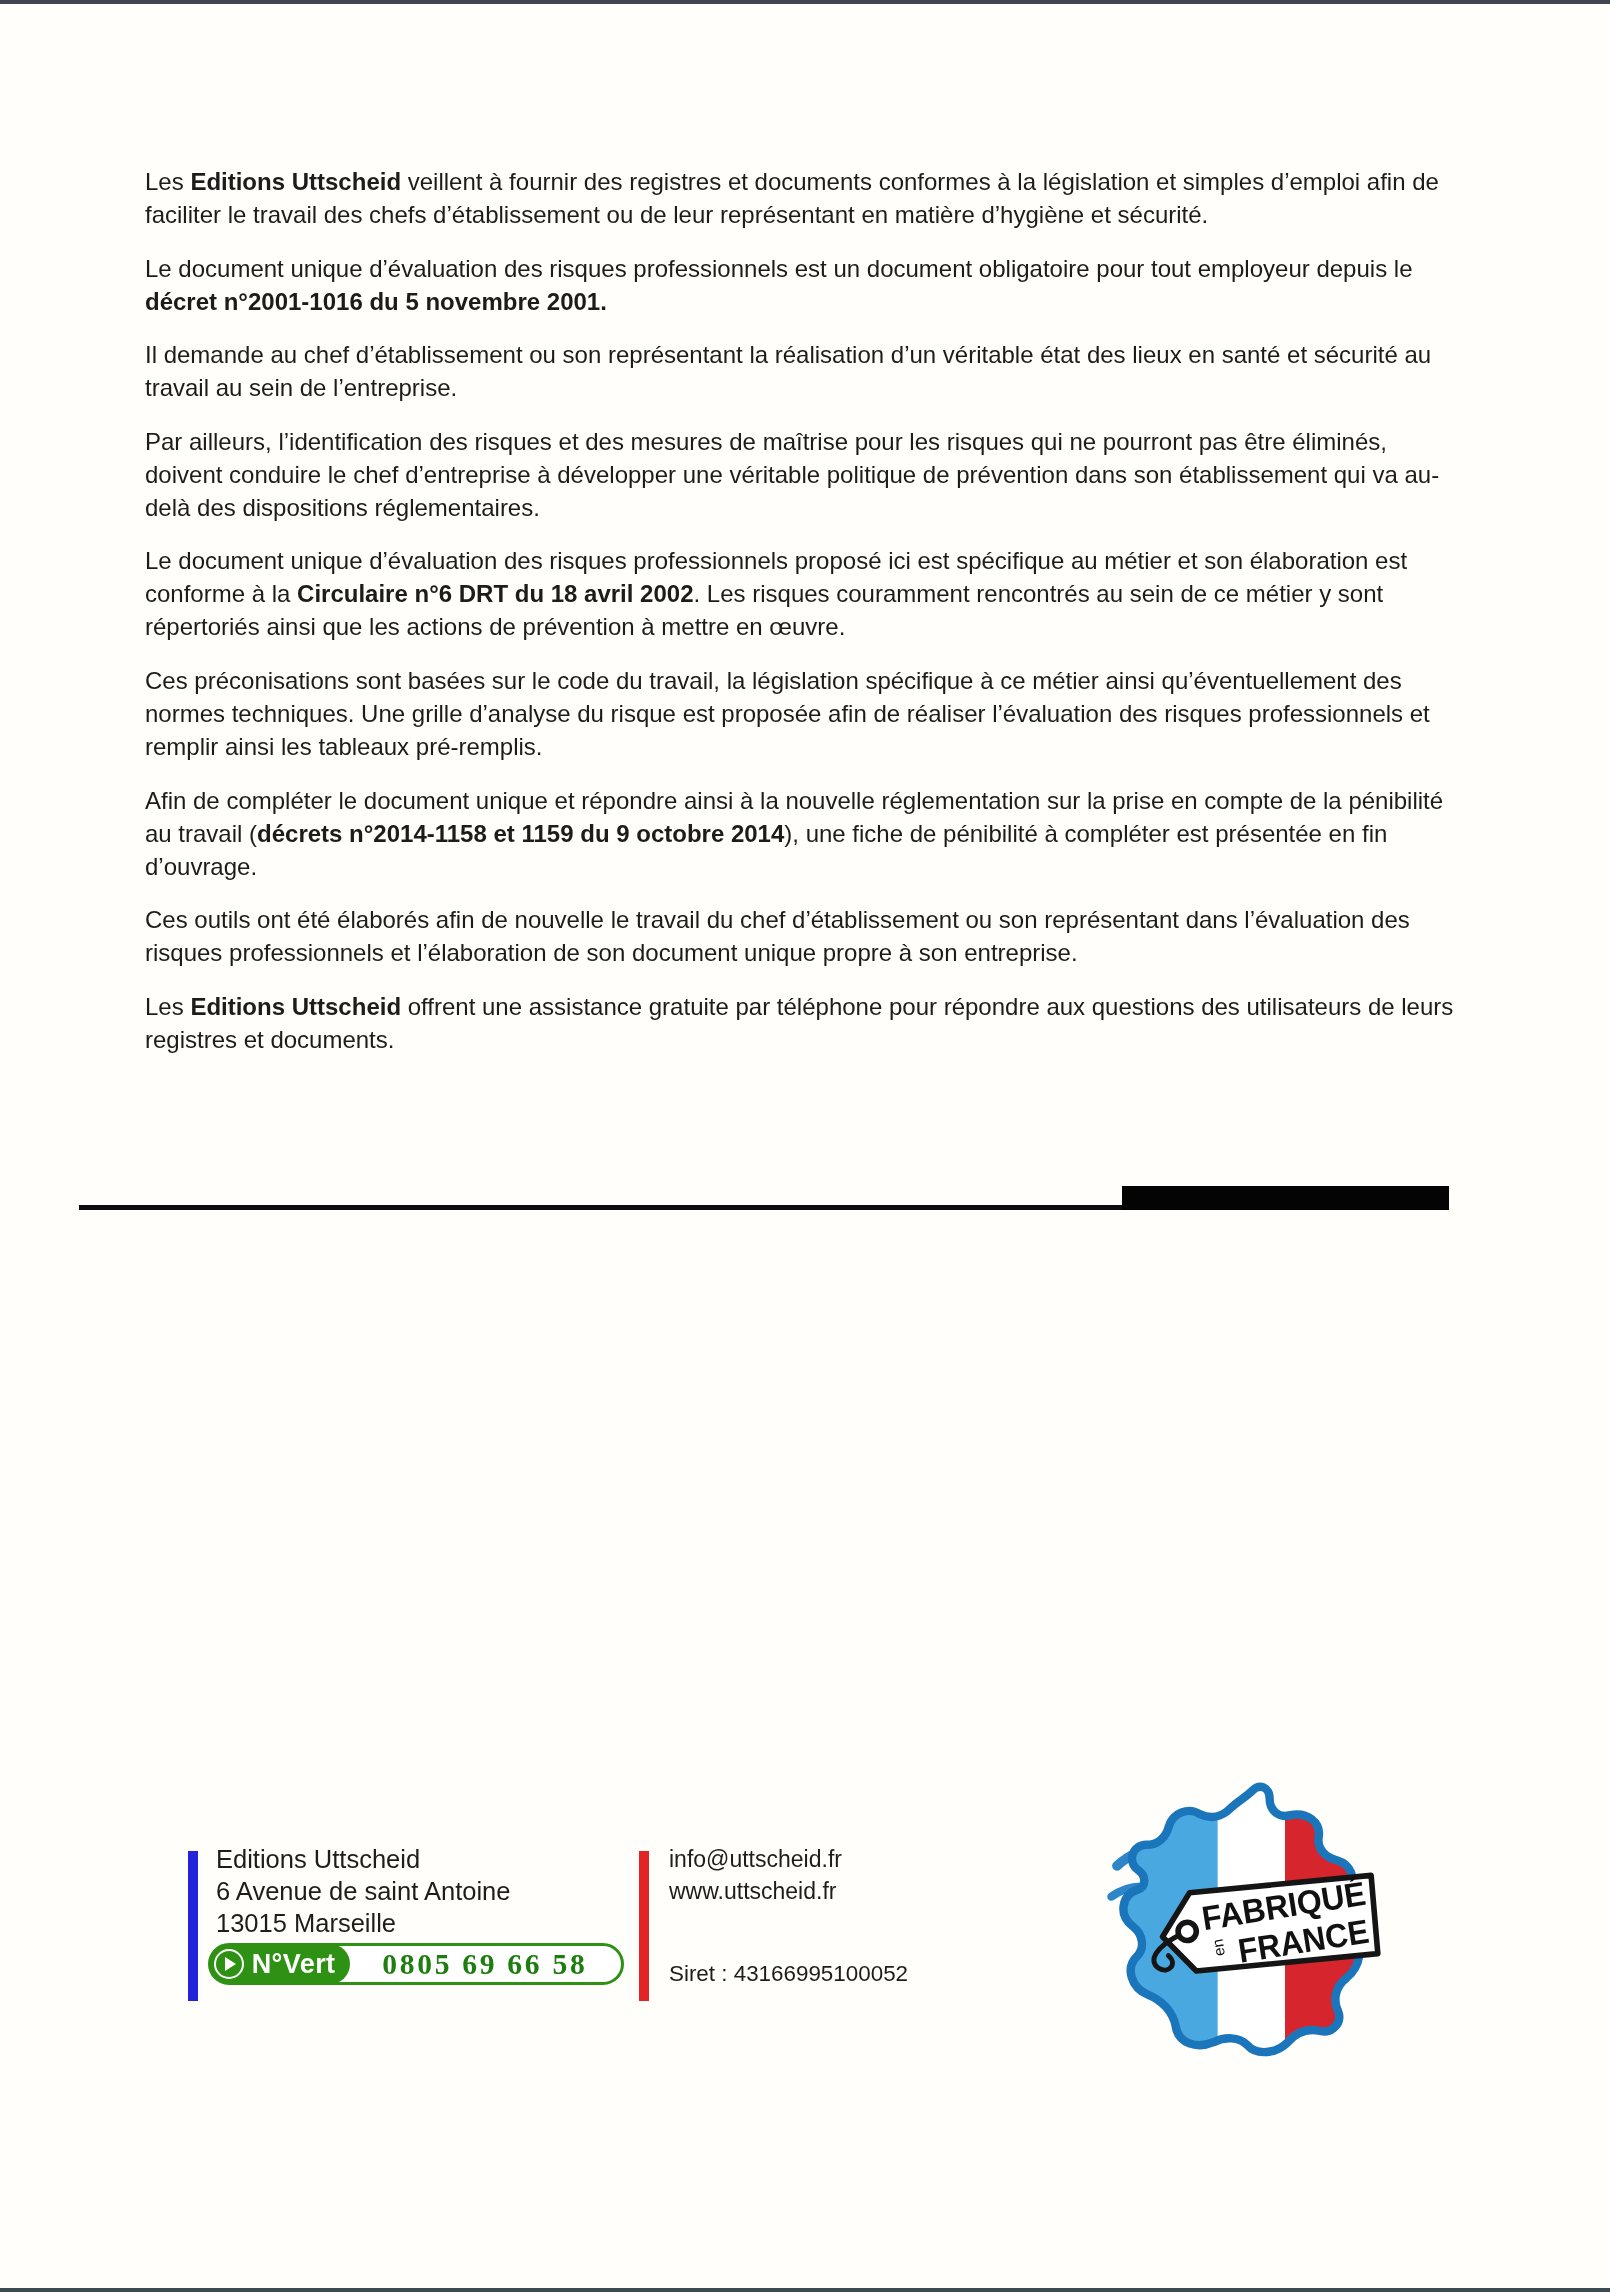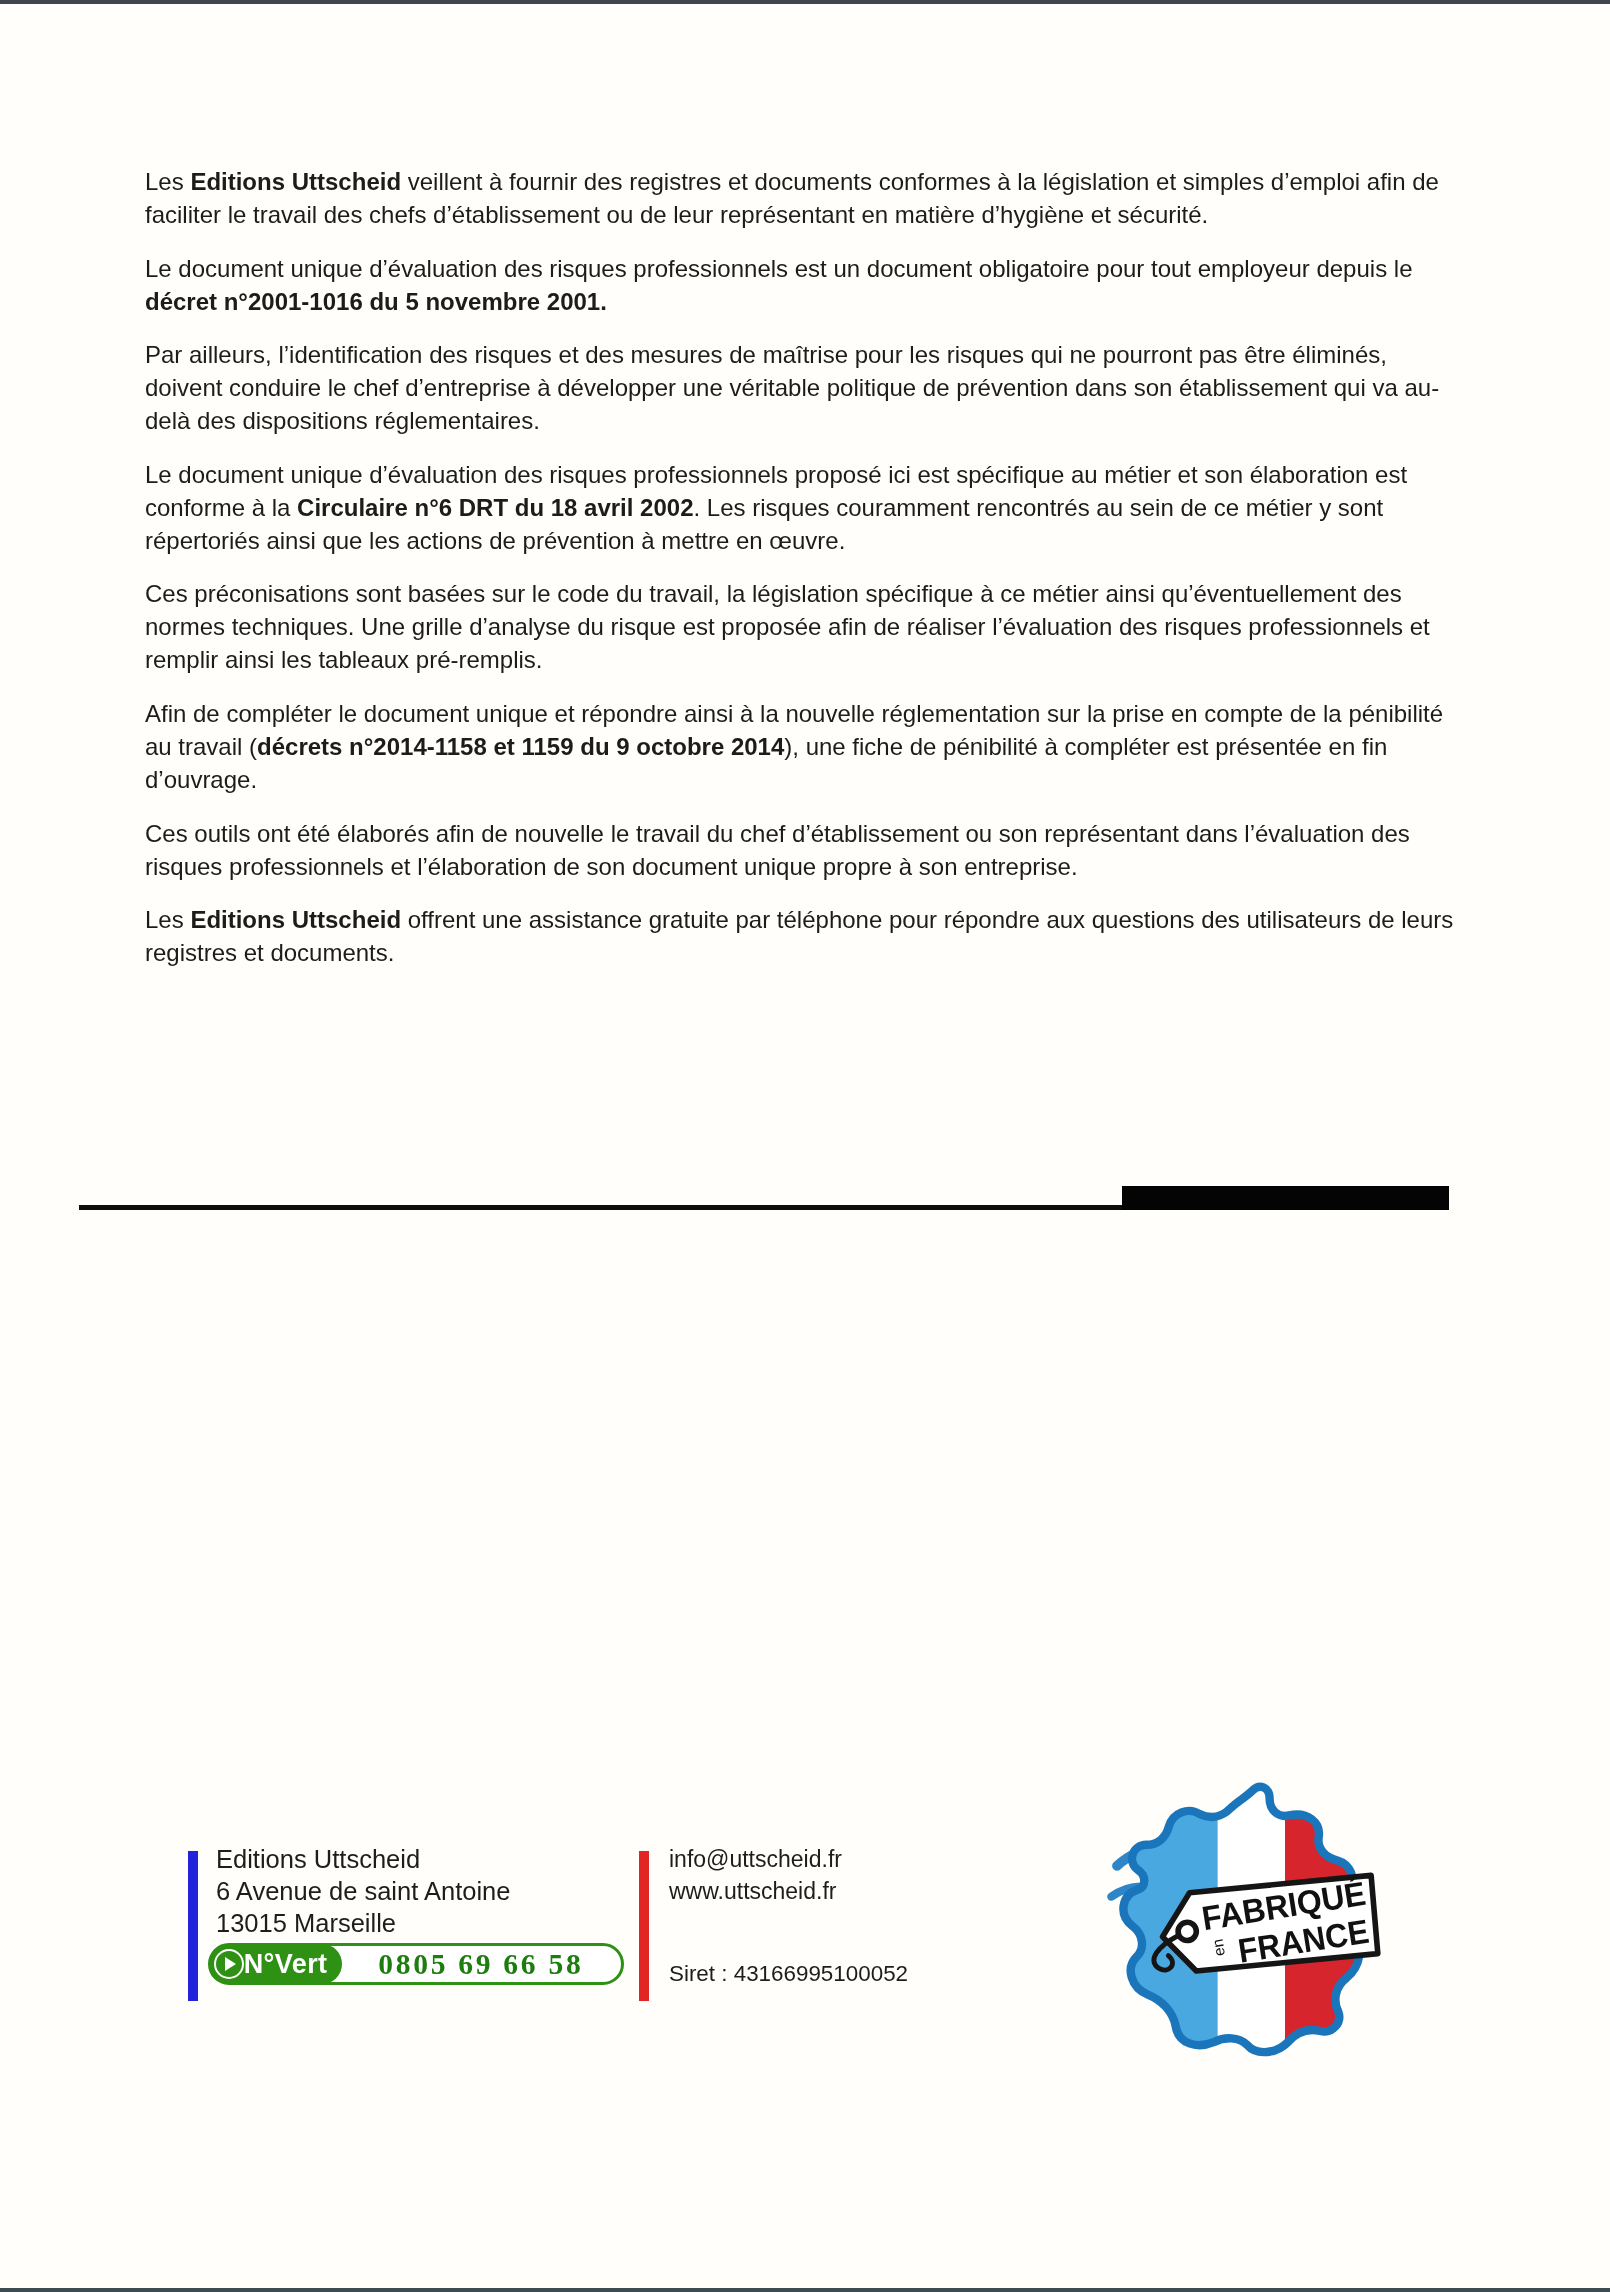--- a/index.html
+++ b/index.html
@@ -19,21 +19,21 @@
   .bar-blue{position:absolute;left:188px;top:1851px;width:9.9px;height:150px;background:#2323dc;}
   .bar-red{position:absolute;left:639px;top:1851px;width:9.9px;height:150px;background:#e32424;}
 
   .address{position:absolute;left:216px;top:1843px;font-size:25.5px;line-height:32px;color:#1d1d1b;}
   .contact{position:absolute;left:669px;top:1843px;font-size:23px;line-height:32px;color:#1d1d1b;}
   .siret{position:absolute;left:669px;top:1961px;font-size:22.4px;color:#1d1d1b;}
 
   .nvert{position:absolute;left:208px;top:1943px;width:416px;height:42px;box-sizing:border-box;
          border:3.6px solid #2e9113;border-radius:23px;background:#fff;display:flex;align-items:stretch;}
   .nvert-left{background:#2e9113;border-radius:20.6px;margin:-1.8px;padding:0 15px 0 4.5px;
-              display:flex;align-items:center;}
+              display:flex;align-items:center;gap:8px;}
   .nvert-circle{width:26px;height:26px;border:2.7px solid #fff;border-radius:50%;
                 display:flex;align-items:center;justify-content:center;flex:0 0 auto;}
   .nvert-tri{width:0;height:0;border-left:11.6px solid #fff;border-top:7.2px solid transparent;
              border-bottom:7.2px solid transparent;margin-left:3.6px;}
   .nvert-label{color:#fff;font-weight:bold;font-size:27px;letter-spacing:0.4px;white-space:nowrap;}
   .nvert-phone{flex:1;display:flex;align-items:center;justify-content:center;color:#1e7d0f;
                font-family:"Liberation Serif",serif;font-weight:bold;font-size:29.6px;
                letter-spacing:2.7px;white-space:nowrap;}
 
   .fr-logo{position:absolute;left:1103px;top:1779px;width:308px;height:287px;}
@@ -42,20 +42,21 @@
 </head>
 <body>
 
 <div class="page">
 
   <div class="edge-top"></div>
 
   <div class="body-text">
     <p><span>Les </span><span class="b">Editions Uttscheid</span><span> veillent à fournir des registres et documents conformes à la législation et simples d’emploi afin de faciliter le travail des chefs d’établissement ou de leur représentant en matière d’hygiène et sécurité.</span></p>
     <p><span>Le document unique d’évaluation des risques professionnels est un document obligatoire pour tout employeur depuis le </span><span class="b">décret n°2001-1016 du 5 novembre 2001.</span></p>
+    <p><span>Il demande au chef d’établissement ou son représentant la réalisation d’un véritable état des lieux en santé et sécurité au travail au sein de l’entreprise.</span></p>
     <p><span>Par ailleurs, l’identification des risques et des mesures de maîtrise pour les risques qui ne pourront pas être éliminés, doivent conduire le chef d’entreprise à développer une véritable politique de prévention dans son établissement qui va au-delà des dispositions réglementaires.</span></p>
     <p><span>Le document unique d’évaluation des risques professionnels proposé ici est spécifique au métier et son élaboration est conforme à la </span><span class="b">Circulaire n°6 DRT du 18 avril 2002</span><span>. Les risques couramment rencontrés au sein de ce métier y sont répertoriés ainsi que les actions de prévention  à mettre en œuvre.</span></p>
     <p><span>Ces préconisations sont basées sur le code du travail, la législation spécifique à ce métier ainsi qu’éventuellement des normes techniques. Une grille d’analyse du risque est proposée afin de réaliser l’évaluation des risques professionnels et remplir ainsi les tableaux pré-remplis.</span></p>
     <p><span>Afin de compléter le document unique et répondre ainsi à la nouvelle réglementation  sur la prise en compte de la pénibilité au travail (</span><span class="b">décrets n°2014-1158 et 1159 du 9 octobre 2014</span><span>), une fiche de pénibilité à compléter est présentée en fin d’ouvrage.</span></p>
     <p><span>Ces outils ont été élaborés afin de nouvelle le travail du chef d’établissement ou son représentant dans l’évaluation des risques professionnels et l’élaboration de son document unique propre à son entreprise.</span></p>
     <p><span>Les </span><span class="b">Editions Uttscheid</span><span> offrent une assistance gratuite par téléphone pour répondre aux questions des utilisateurs de leurs registres et documents.</span></p>
   </div>
 
   <div class="divider-line"></div>
   <div class="divider-block"></div>

